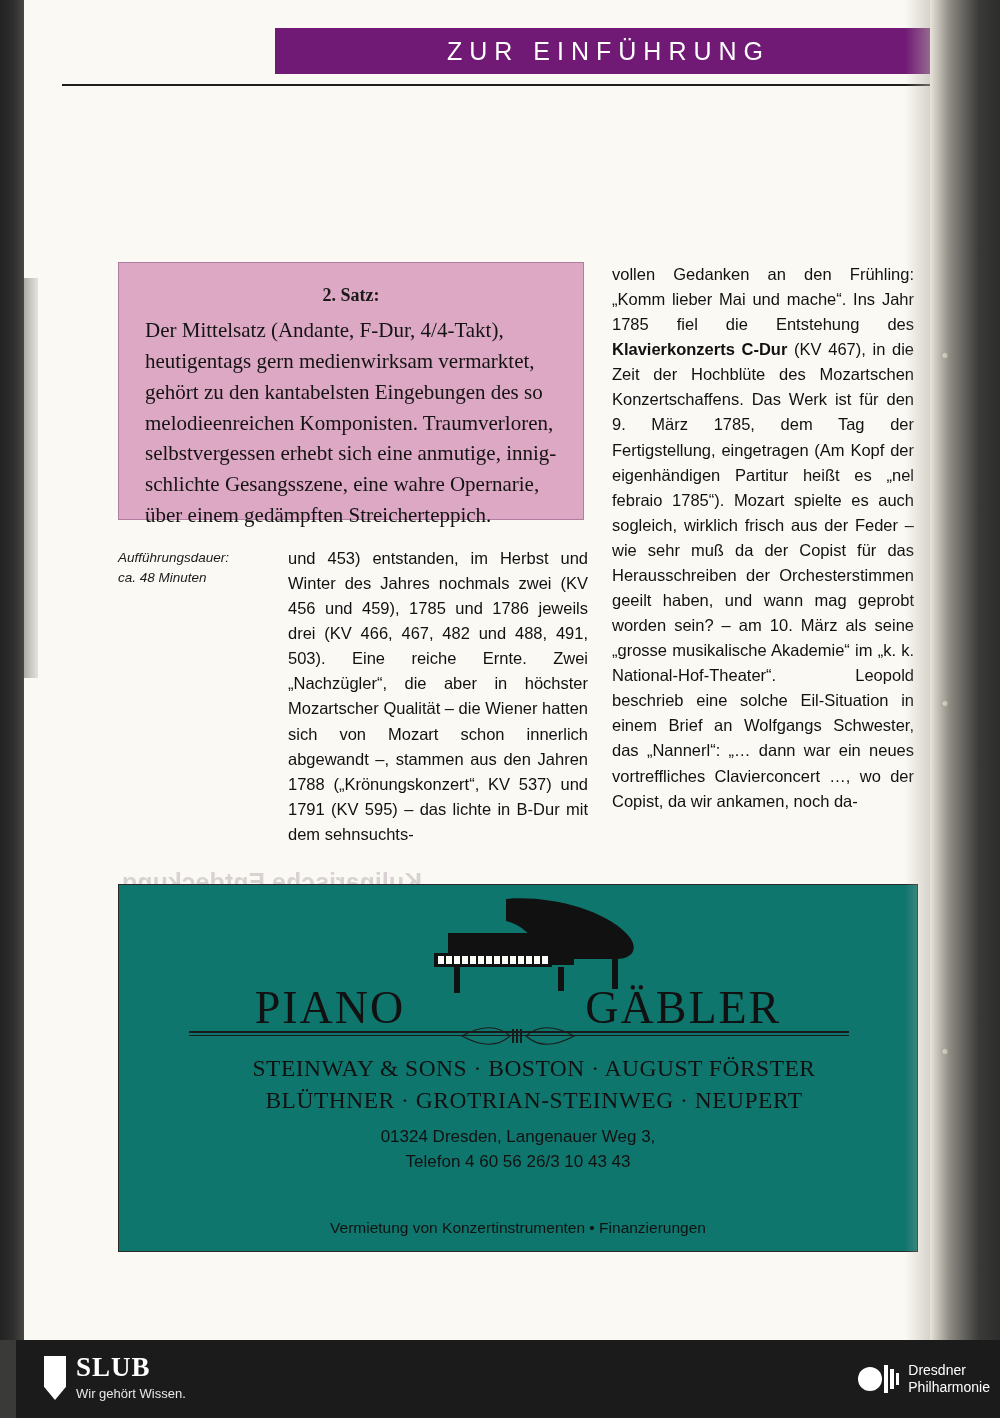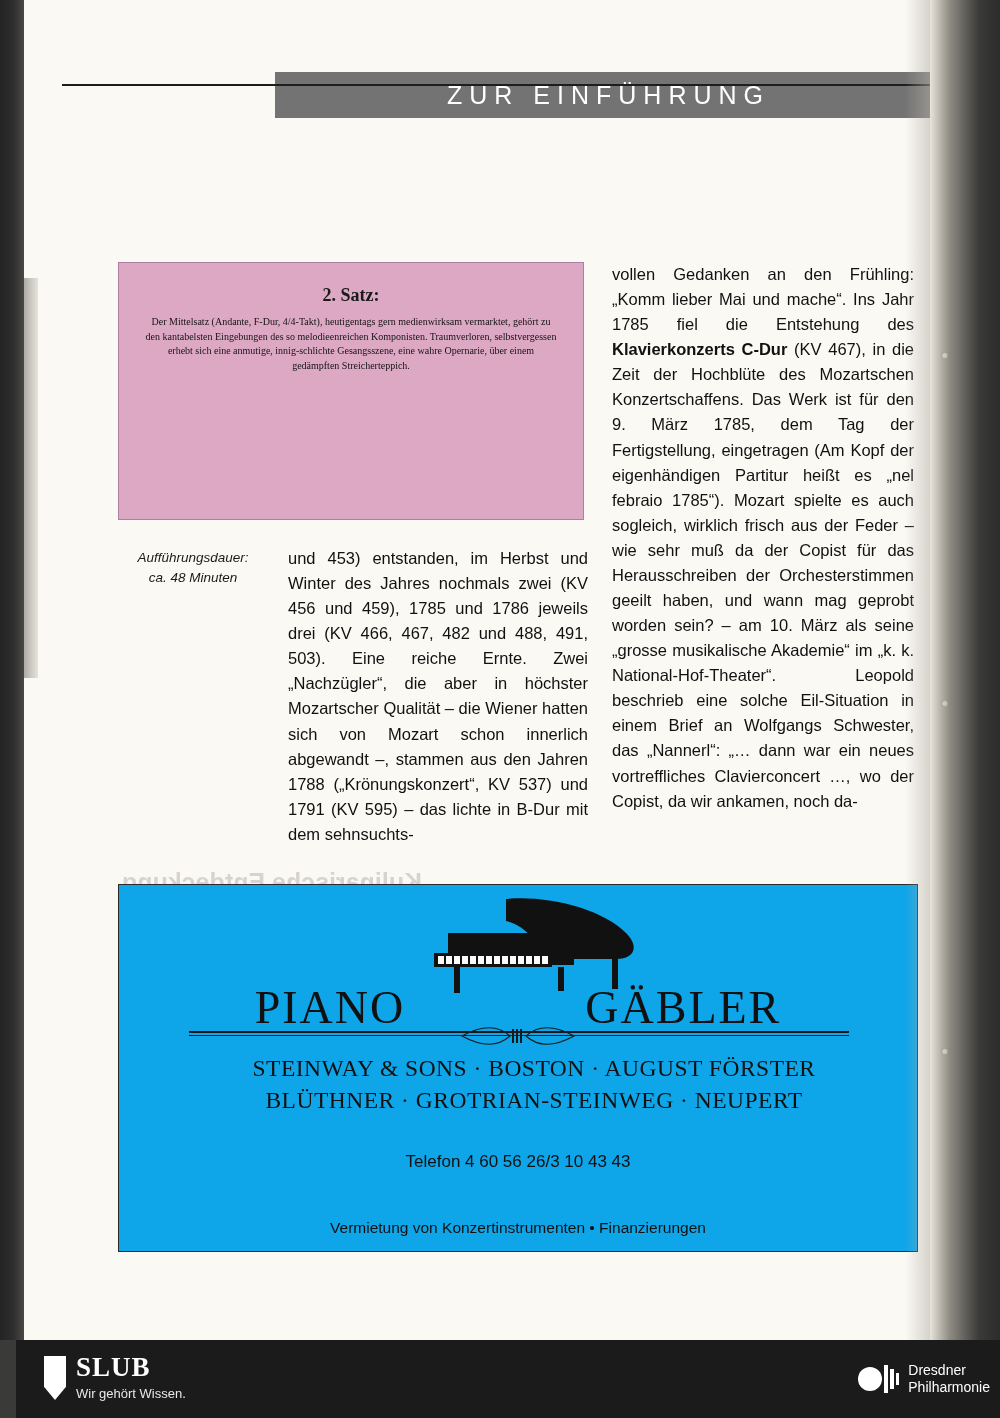--- a/index.html
+++ b/index.html
@@ -63,22 +63,21 @@
     border-radius: 50%;
     background: #cfcabd;
     box-shadow: inset 0 0 2px rgba(0,0,0,.5);
   }
 
   
   #header-band {
     position: absolute;
     left: 253px; top: 28px;
     width: 667px; height: 46px;
-    background: #737373;
-    margin-top: 44px;
+    background: #701a75;
   }
   #header-title {
     color: #ffffff;
     font-size: 25px;
     letter-spacing: 7px;
     text-align: center;
     line-height: 46px;
     font-family: "Liberation Sans", sans-serif;
     font-weight: 400;
   }
@@ -108,38 +107,38 @@
   }
   #quote-box .q-head {
     text-align: center;
     font-family: "Liberation Serif", serif;
     font-weight: bold;
     font-size: 18px;
     color: #1a1a1a;
     margin-bottom: 9px;
   }
   #quote-box .q-body {
-    text-align: center;
+    text-align: left;
     font-family: "Liberation Serif", serif;
-    font-size: 10px;
+    font-size: 21px;
     line-height: 1.47;
     color: #141414;
   }
 
   
   #col-left {
     position: absolute;
     left: 96px; top: 546px;
     width: 470px;
   }
   #duration {
     position: absolute;
     left: 0; top: 2px;
     width: 150px;
-    text-align: center;
+    text-align: left;
     font-style: italic;
     font-size: 13.5px;
     line-height: 1.45;
     color: #1a1a1a;
   }
   #left-text {
     position: absolute;
     left: 170px; top: 0;
     width: 300px;
     font-size: 16.5px;
@@ -170,21 +169,21 @@
     font-family: "Liberation Sans", sans-serif;
     pointer-events: none;
     white-space: pre-line;
   }
 
   
   #ad {
     position: absolute;
     left: 96px; top: 884px;
     width: 800px; height: 368px;
-    background: #0ea5e9;
+    background: #0f766e;
     border: 1px solid #2a2a2a;
     box-sizing: border-box;
   }
   #ad-inner { position: relative; width: 100%; height: 100%; }
 
   #ad-piano {
     position: absolute;
     left: 50%; top: 8px;
     transform: translateX(-50%);
   }
@@ -370,20 +369,21 @@
               <path d="M116 13 C96 2 80 2 68 13 C80 24 96 24 116 13 Z" fill="none" stroke="#1a1a1a" stroke-width="1.2"></path>
               <rect x="54" y="6" width="2" height="14" fill="#1a1a1a"></rect>
               <rect x="58" y="6" width="2" height="14" fill="#1a1a1a"></rect>
               <rect x="62" y="6" width="2" height="14" fill="#1a1a1a"></rect>
             </svg>
           </div>
 
           <div id="ad-brands1">STEINWAY &amp; SONS · BOSTON · AUGUST FÖRSTER</div>
           <div id="ad-brands2">BLÜTHNER · GROTRIAN-STEINWEG · NEUPERT</div>
 
+          <div id="ad-addr">01324 Dresden, Langenauer Weg 3,</div>
           <div id="ad-phone">Telefon 4 60 56 26/3 10 43 43</div>
           <div id="ad-services">Vermietung von Konzertinstrumenten  •  Finanzierungen</div>
         </div>
       </div>
 
     </div>
   </div>
 
   <div id="binding"></div>
   <div id="binding-notch"></div>

